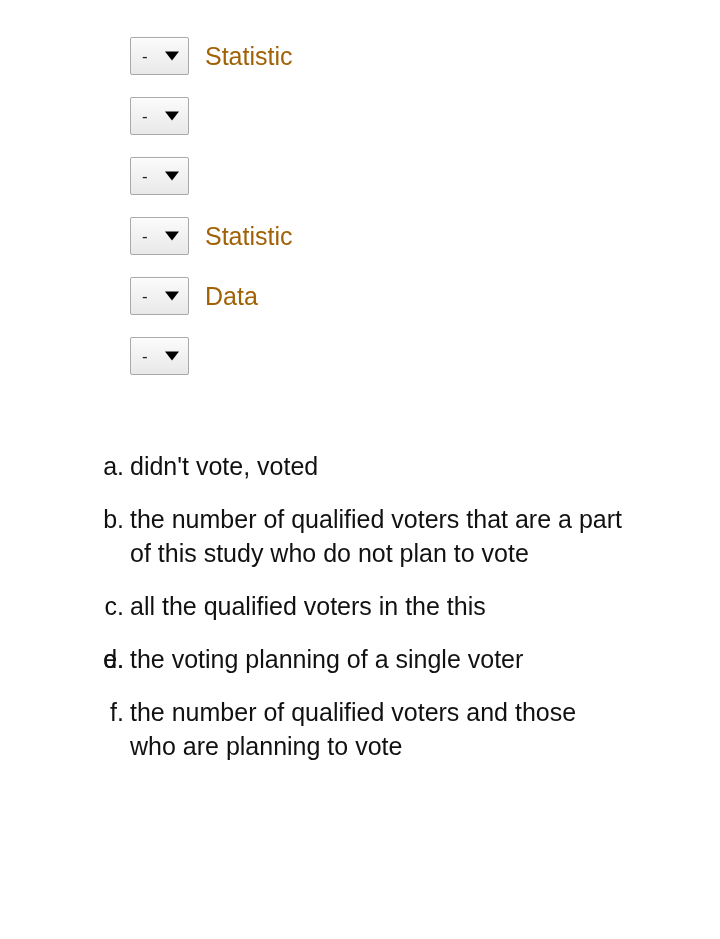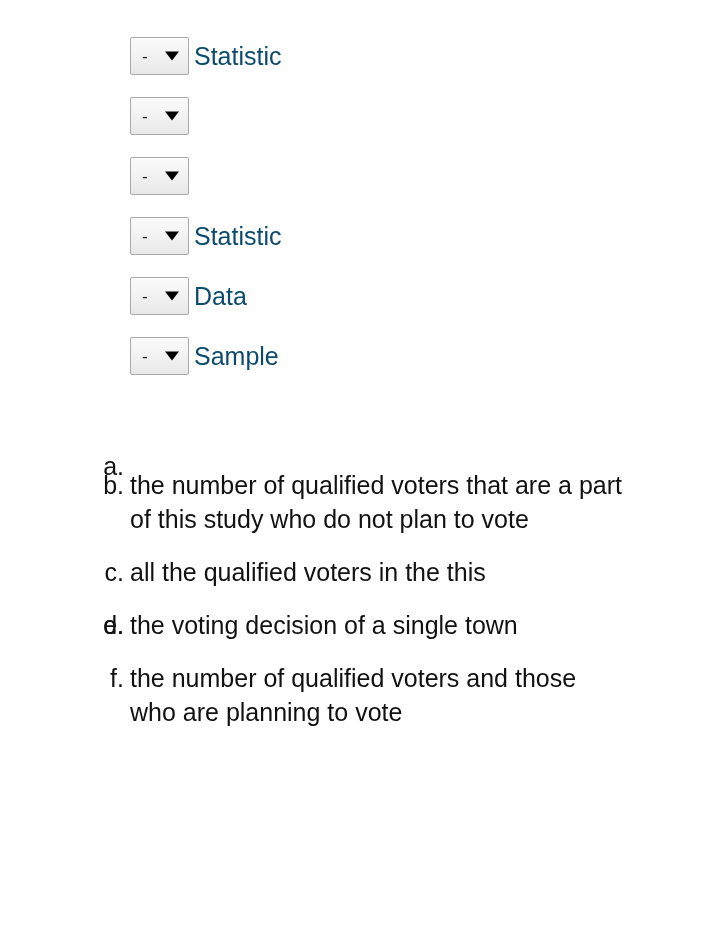--- a/index.html
+++ b/index.html
@@ -62,23 +62,23 @@
     transform: translateY(-50%);
     width: 0;
     height: 0;
     border-left: 7px solid transparent;
     border-right: 7px solid transparent;
     border-top: 9px solid #000000;
   }
   .match-label {
     font-size: 25px;
     line-height: 38px;
-    margin-left: 5px;
+    margin-left: 16px;
     white-space: nowrap;
-    color: #0c4a6e;
+    color: #a16207;
   }
 
   
   .options {
     margin: 0;
     padding: 0;
     list-style: none;
     padding-top: 52px;
   }
   .option-item {
@@ -157,48 +157,48 @@
     <div class="match-label">Data</div>
   </div>
 
   <div class="match-row">
     <div class="select-wrap">
       <div class="fake-select">
         <span class="select-value">-</span>
         <span class="select-arrow"></span>
       </div>
     </div>
-    <div class="match-label">Sample</div>
   </div>
 
 </div>
 
 <ul class="options">
 
   <li class="option-item">
     <span class="option-marker">a.</span>
+    <span class="option-text">didn't vote, voted</span>
   </li>
 
   <li class="option-item">
     <span class="option-marker">b.</span>
     <span class="option-text">the number of qualified voters that are a part of this study who do not plan to vote</span>
   </li>
 
   <li class="option-item">
     <span class="option-marker">c.</span>
     <span class="option-text">all the qualified voters in the this</span>
   </li>
 
   <li class="option-item">
     <span class="option-marker">d.</span>
   </li>
 
   <li class="option-item">
     <span class="option-marker">e.</span>
-    <span class="option-text">the voting decision of a single town</span>
+    <span class="option-text">the voting planning of a single voter</span>
   </li>
 
   <li class="option-item">
     <span class="option-marker">f.</span>
     <span class="option-text">the number of qualified voters and those who are planning to vote</span>
   </li>
 
 </ul>
 
 </body></html>

